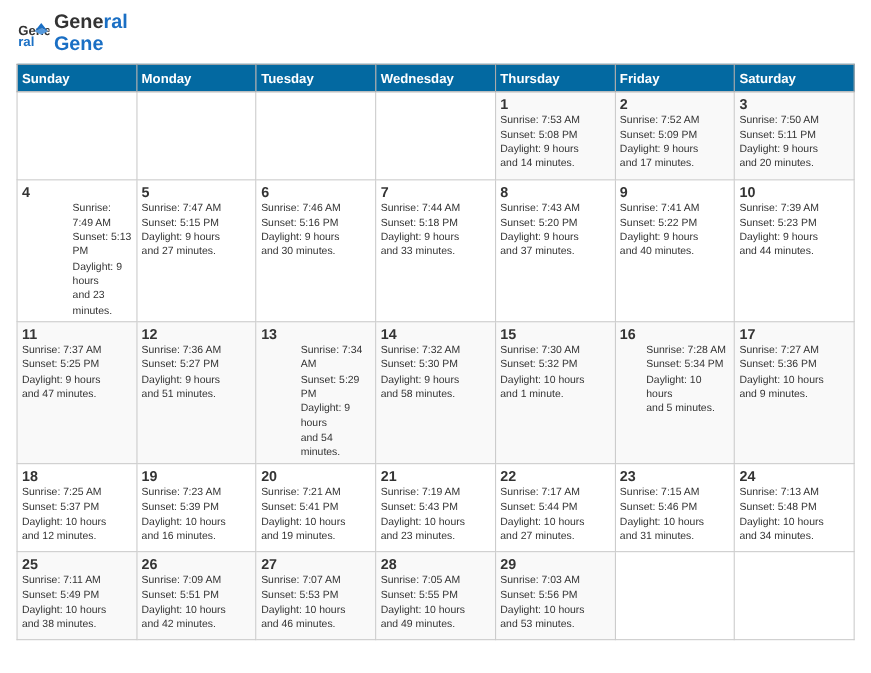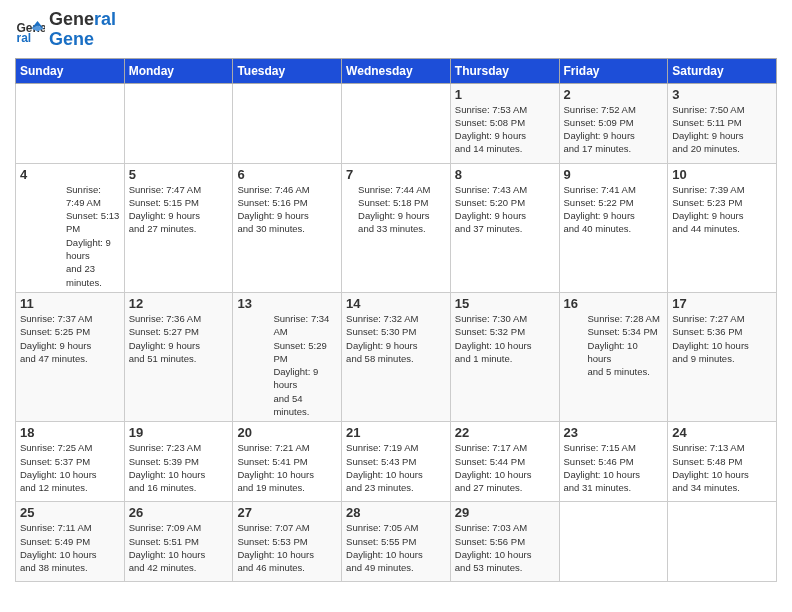--- a/index.html
+++ b/index.html
@@ -49,21 +49,21 @@
     .calendar-subtitle {
       font-size: 16px;
       color: #333;
     }
     table {
       width: 100%;
       border-collapse: collapse;
       table-layout: fixed;
     }
     thead tr th {
-      background-color: #1d4ed8;
+      background-color: #0369a1;
       color: #fff;
       font-size: 12px;
       font-weight: bold;
       padding: 5px 4px;
       text-align: left;
       border: 1px solid #aaa;
     }
     tbody tr td {
       border: 1px solid #ccc;
       vertical-align: top;
@@ -167,21 +167,21 @@
           </td>
           <td>
             <span class="day-number">6</span>
             <div class="day-detail" style="white-space: pre-line;">Sunrise: 7:46 AM
 Sunset: 5:16 PM
 Daylight: 9 hours
 and 30 minutes.</div>
           </td>
           <td>
             <span class="day-number">7</span>
-            <div class="day-detail" style="white-space: pre-line; margin-left: 12px;">Sunrise: 7:44 AM
+            <div class="day-detail" style="white-space: pre-line;">Sunrise: 7:44 AM
 Sunset: 5:18 PM
 Daylight: 9 hours
 and 33 minutes.</div>
           </td>
           <td>
             <span class="day-number">8</span>
             <div class="day-detail" style="white-space: pre-line;">Sunrise: 7:43 AM
 Sunset: 5:20 PM
 Daylight: 9 hours
 and 37 minutes.</div>

